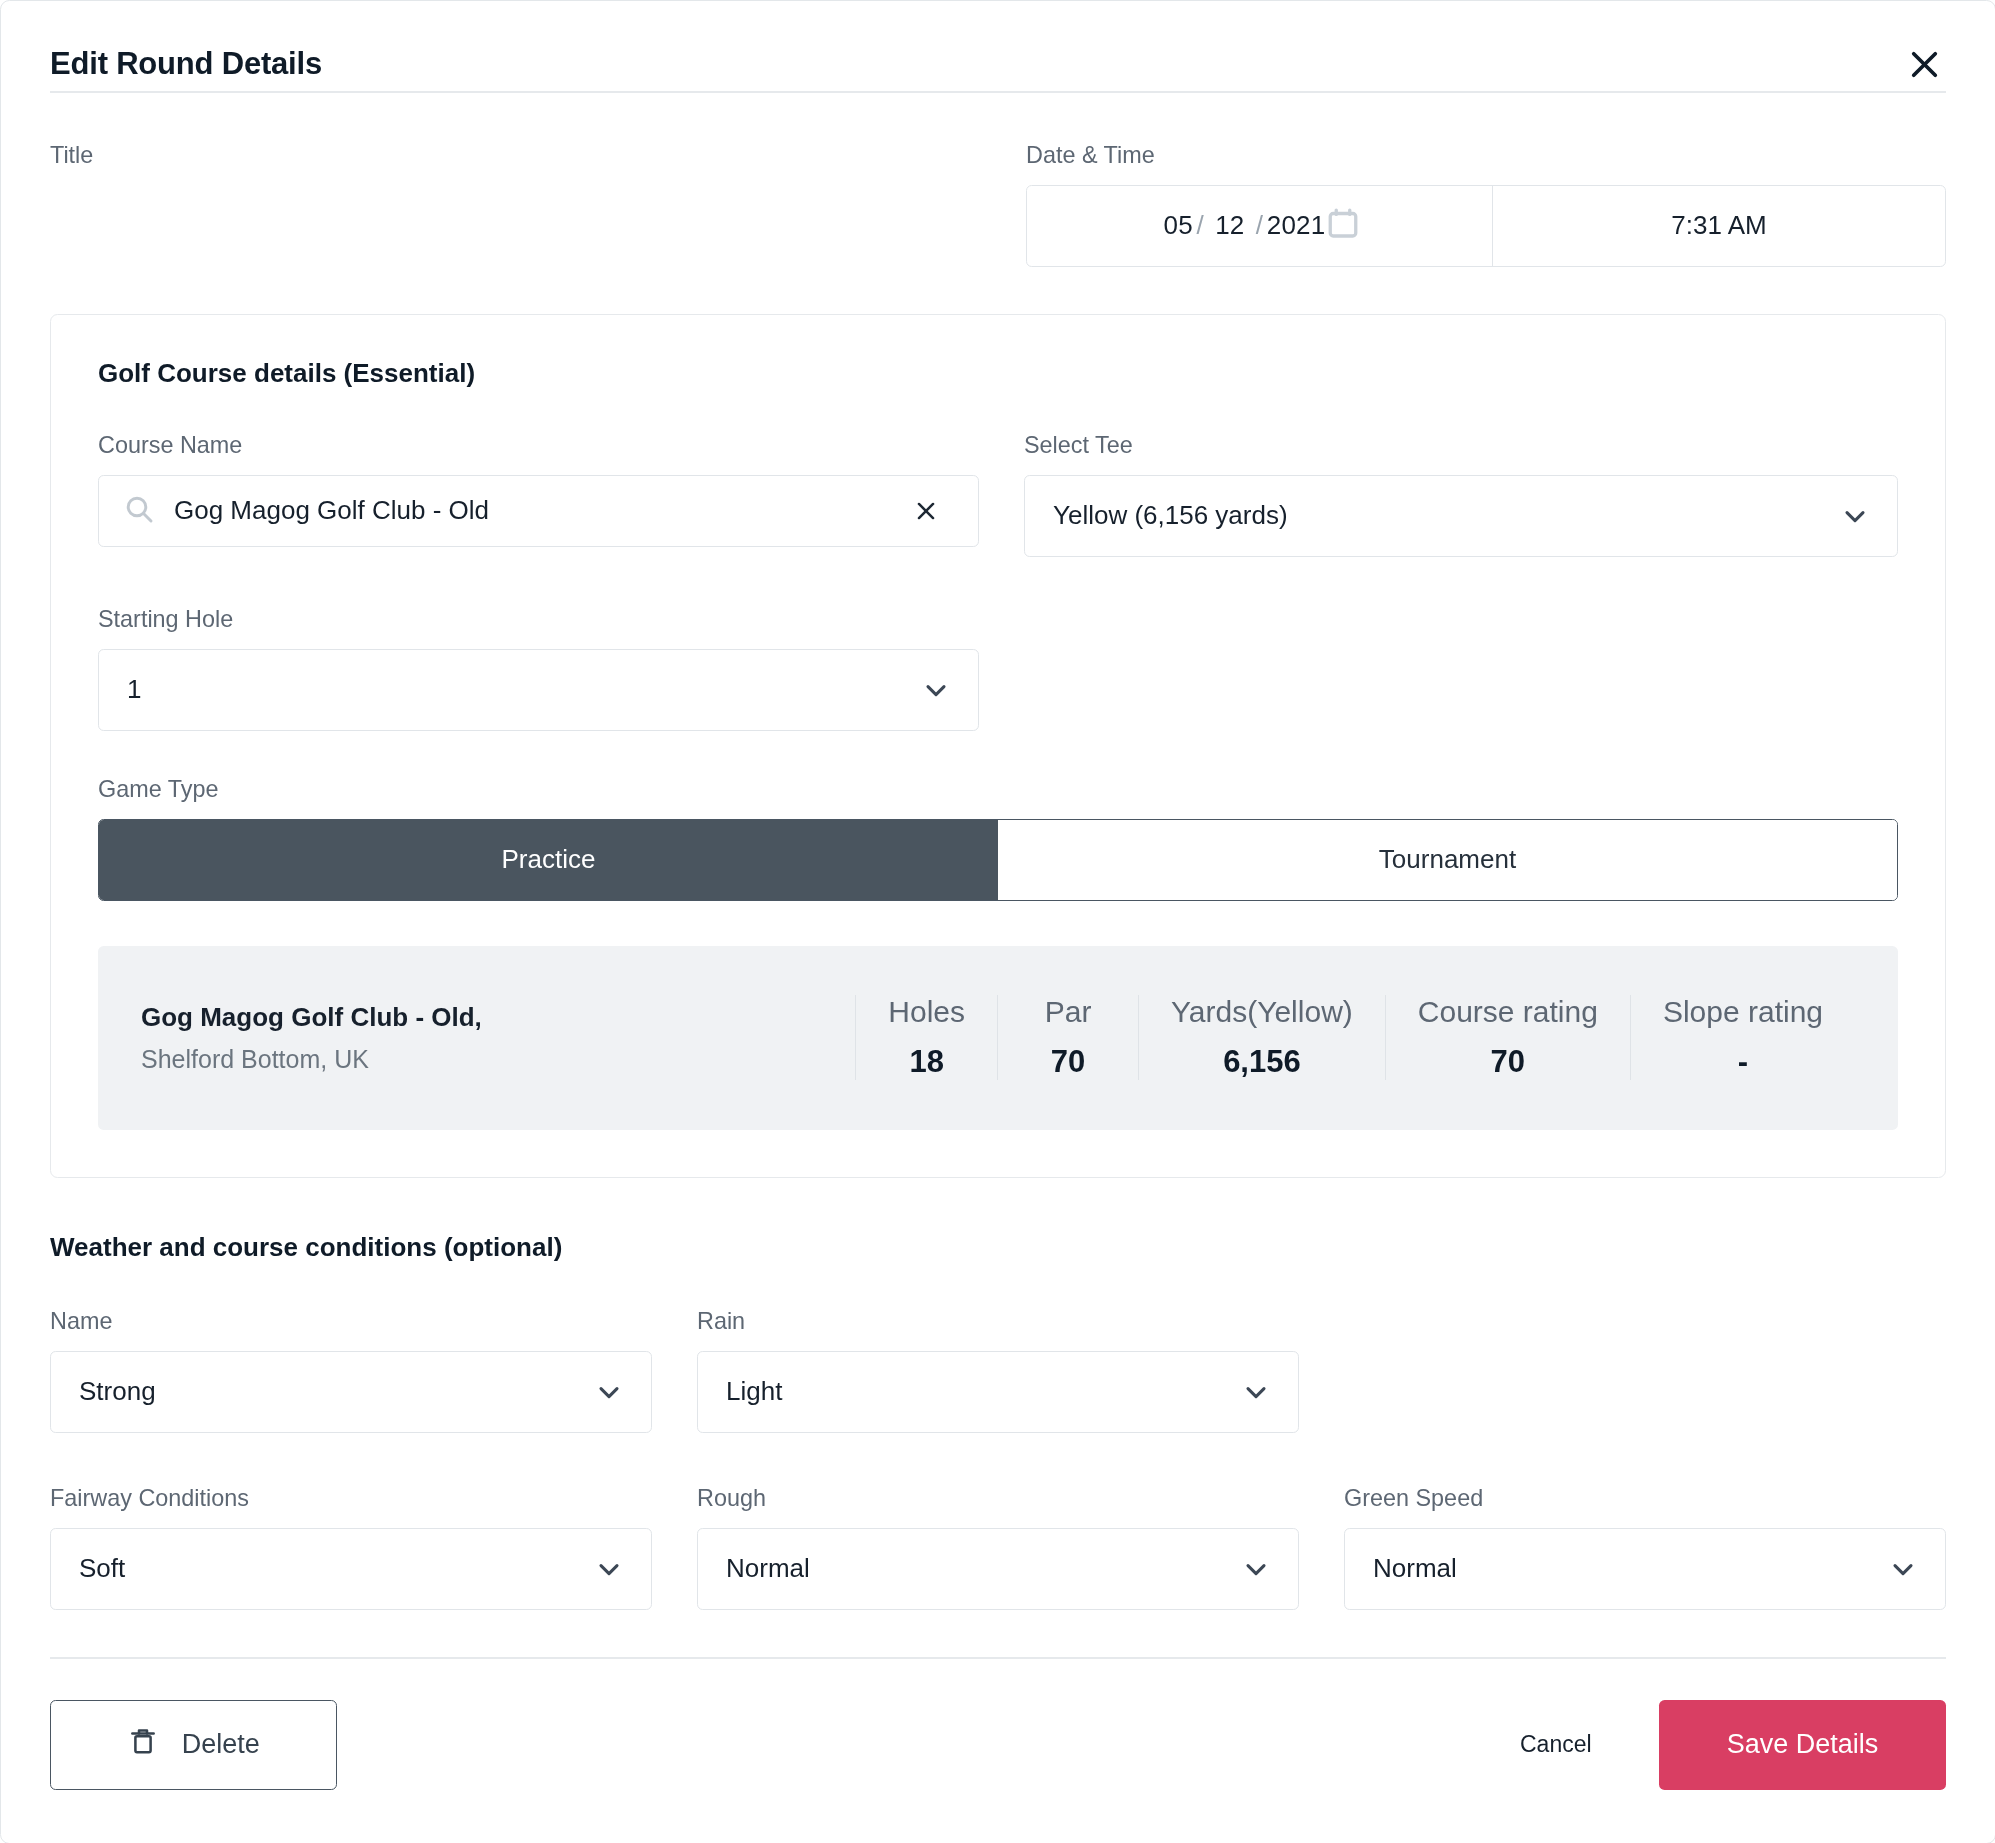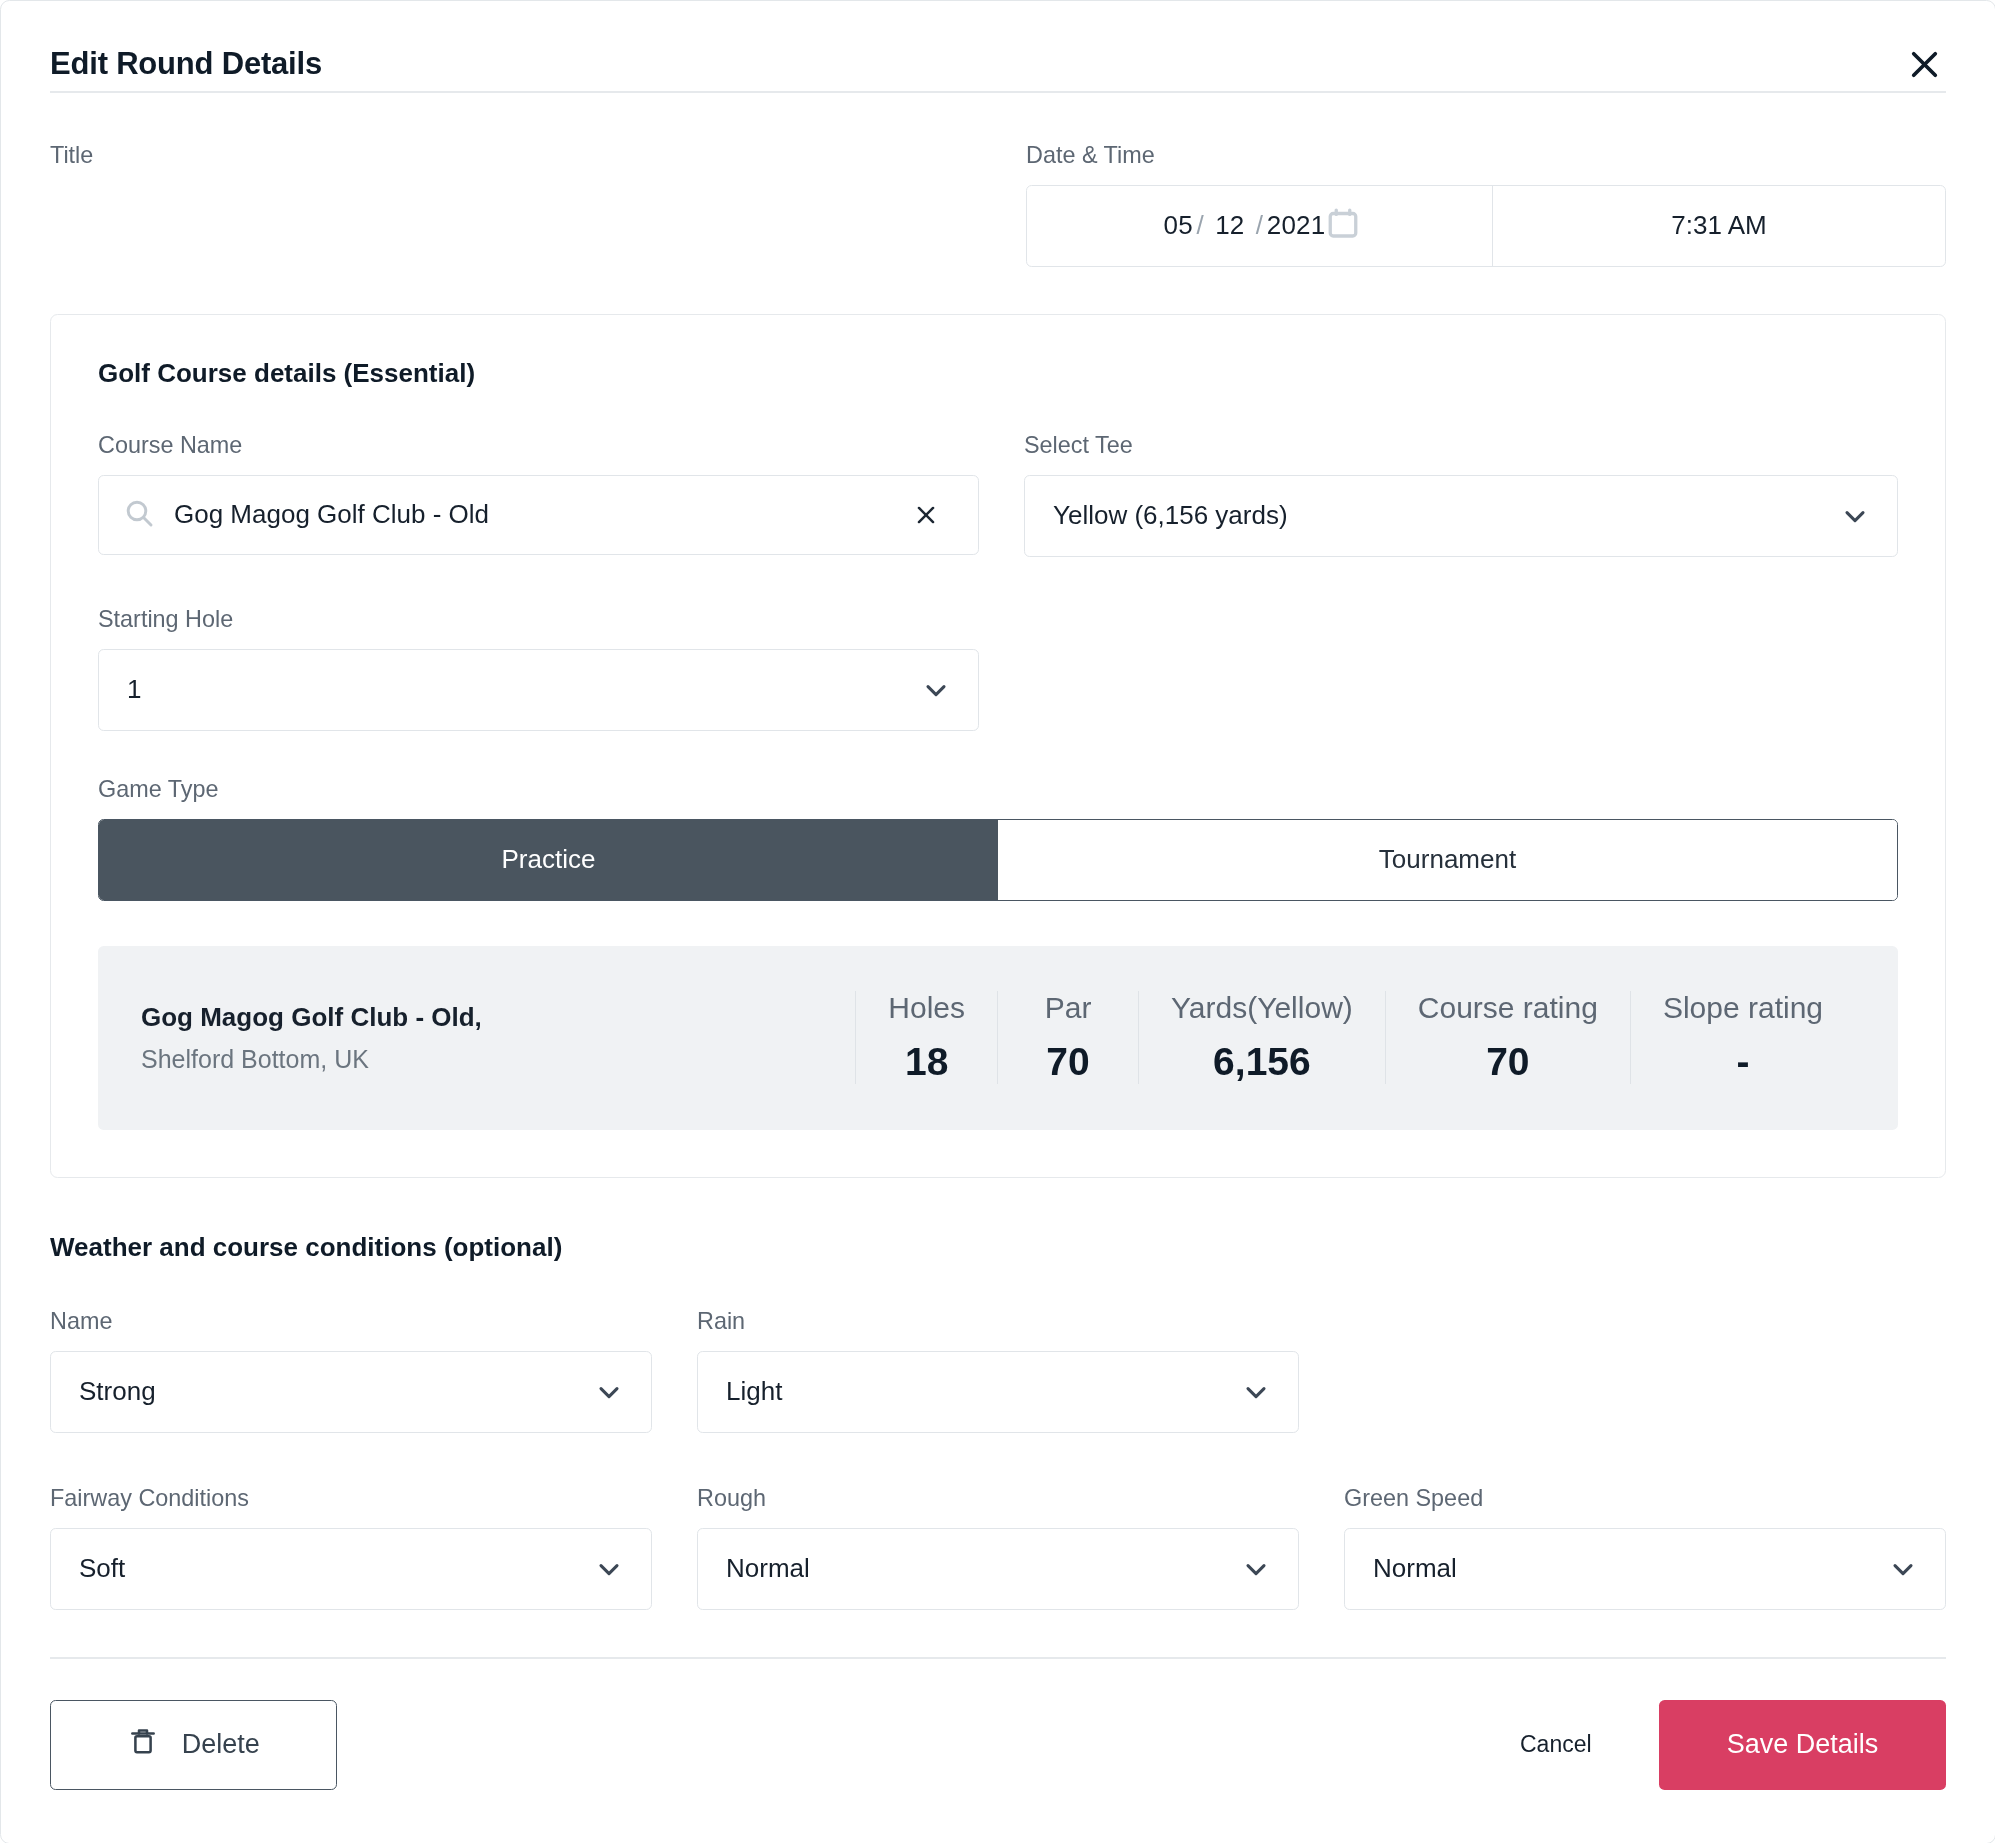--- a/index.html
+++ b/index.html
@@ -135,21 +135,21 @@
     margin-bottom: 43px;
   }
   .grid-2 {
     display: flex;
     gap: 45px;
   }
   .grid-2 > div { width: 881px; }
   .grid-2 > div.right { flex: 1; width: auto; }
 
   .search-field {
-    height: 80px;
+    height: 72px;
     border: 1.9px solid #e1e5e9;
     border-radius: 5.6px;
     display: flex;
     align-items: center;
     padding: 0 35px 0 24px;
     gap: 19px;
   }
   .search-field .val {
     flex: 1;
     font-size: 26px;
@@ -213,21 +213,21 @@
     border-left: 1.9px solid #dfe3e7;
     min-width: 141px;
   }
   .stat .k {
     font-size: 30px;
     color: #5d6773;
     margin-bottom: 15px;
     white-space: nowrap;
   }
   .stat .v {
-    font-size: 39px;
+    font-size: 31px;
     font-weight: bold;
     color: #0f1b28;
   }
 
   
   .weather {
     padding: 54px 49px 0 49px;
   }
   .weather-heading {
     font-size: 26px;

